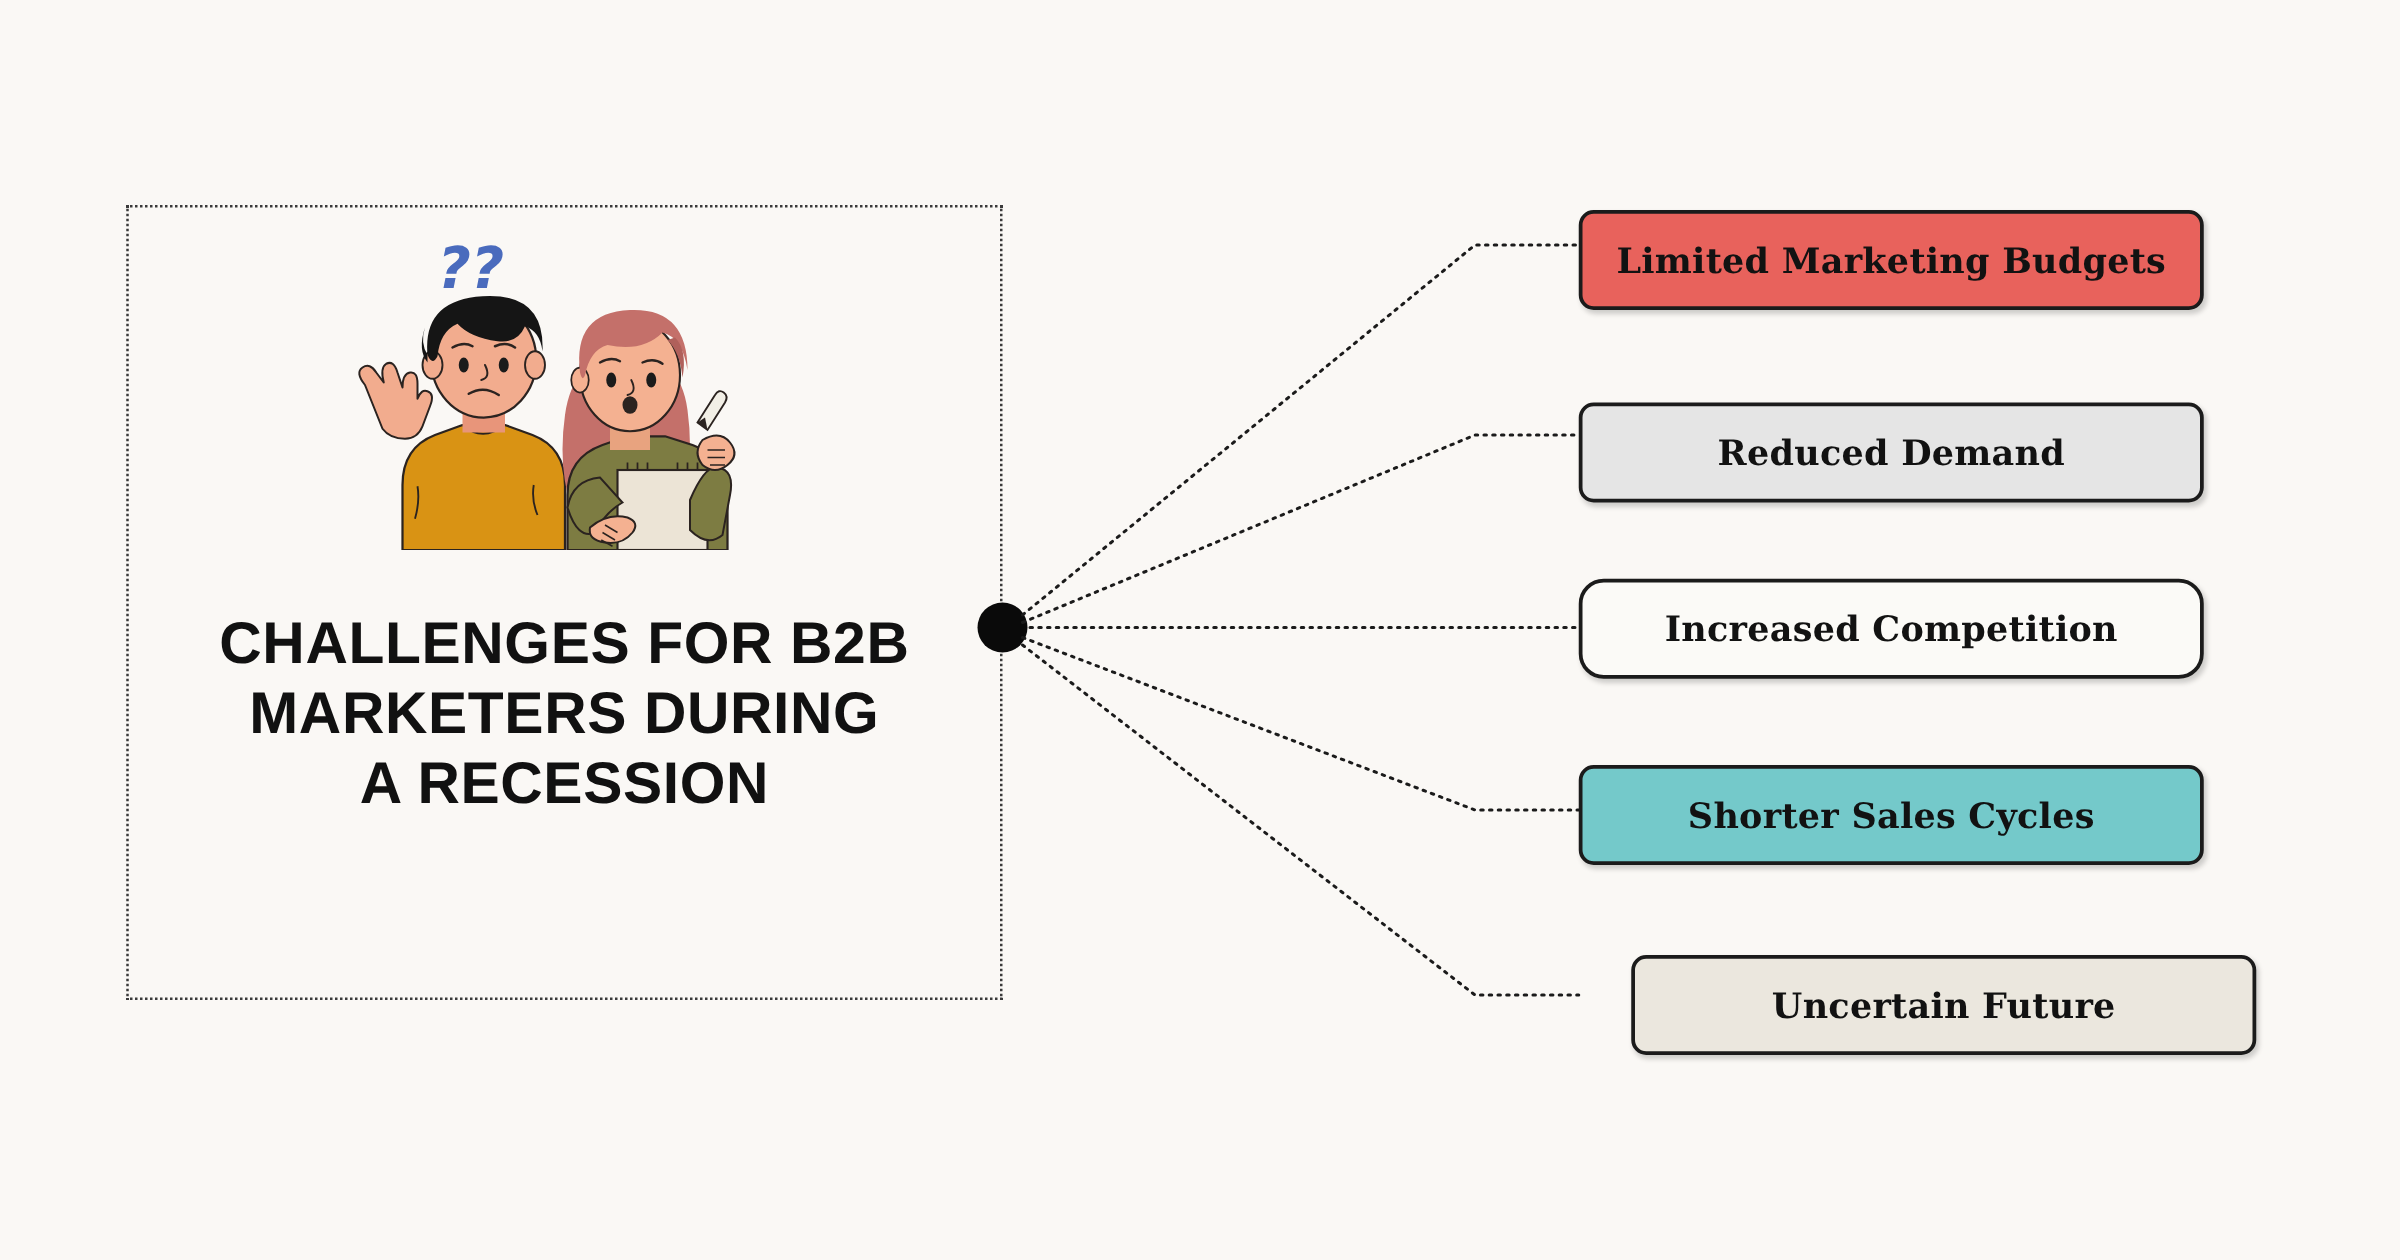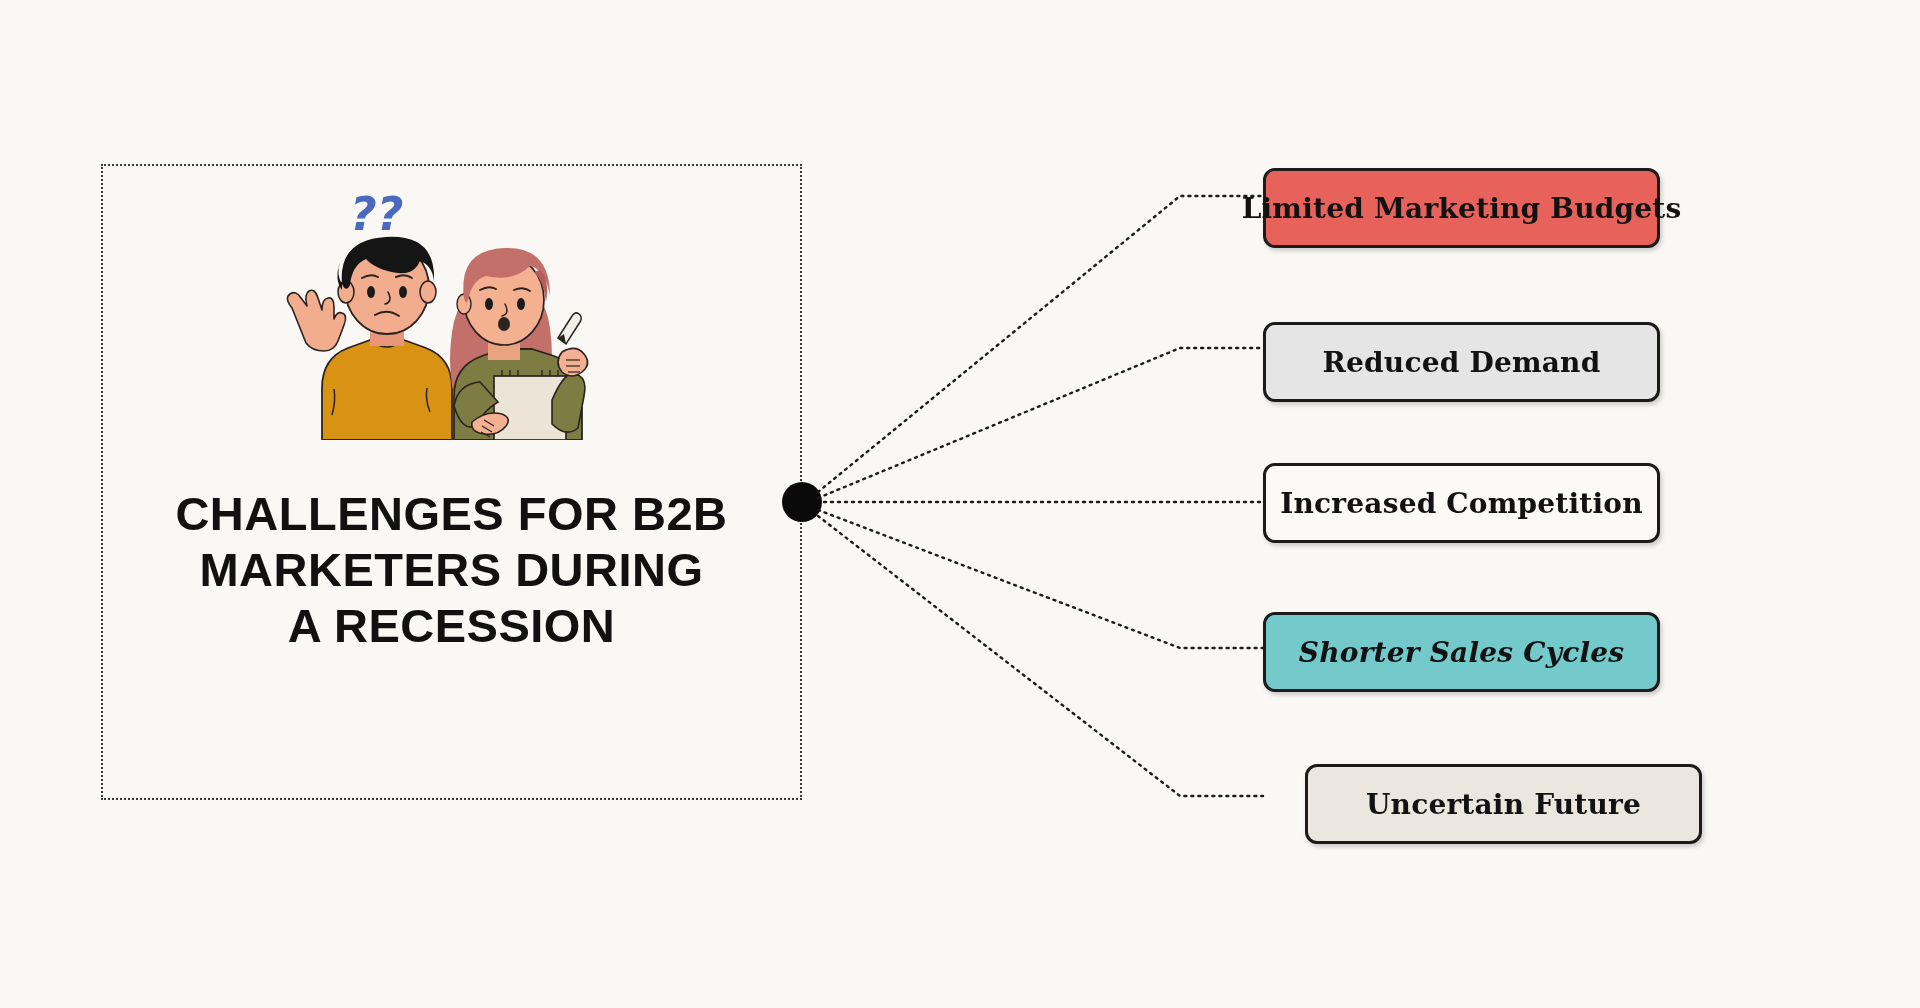--- a/index.html
+++ b/index.html
@@ -74,21 +74,21 @@
     left: 0; top: 0;
     width: 1920px;
     height: 1008px;
     pointer-events: none;
   }
 
   
   .node-box {
     position: absolute;
     left: 1263px;
-    width: 397px;
+    width: 500px;
     height: 80px;
     border: 3px solid #1b1b1b;
     border-radius: 12px;
     box-sizing: border-box;
     display: flex;
     align-items: center;
     justify-content: center;
     box-shadow: 2px 3px 4px rgba(0,0,0,0.18);
   }
   .node-label {
@@ -227,23 +227,23 @@
       <path d="M818 516 L1180 796 L1263 796"></path>
     </g>
   </svg>
 
   <div class="node-box" id="node-0" style="top: 168px; background: rgb(232, 98, 92); border-color: rgb(27, 27, 27);">
     <span class="node-label" style="color: rgb(18, 18, 18);">Limited Marketing Budgets</span>
   </div>
   <div class="node-box" id="node-1" style="top: 322px; background: #e5e5e5; border-color: rgb(27, 27, 27);">
     <span class="node-label" style="color: rgb(18, 18, 18);">Reduced Demand</span>
   </div>
-  <div class="node-box" id="node-2" style="top: 463px; background: rgb(251, 250, 247); border-color: rgb(27, 27, 27);">
+  <div class="node-box" id="node-2" style="top: 463px; background: rgb(251, 250, 247); border-color: rgb(27, 27, 27); border-radius: 20px;">
     <span class="node-label" style="color: rgb(18, 18, 18);">Increased Competition</span>
   </div>
-  <div class="node-box" id="node-3" style="top: 612px; background: rgb(116, 201, 202); border-color: rgb(27, 27, 27); font-style: italic;">
+  <div class="node-box" id="node-3" style="top: 612px; background: rgb(116, 201, 202); border-color: rgb(27, 27, 27);">
     <span class="node-label" style="color: rgb(18, 18, 18);">Shorter Sales Cycles</span>
   </div>
   <div class="node-box" id="node-4" style="top: 764px; background: rgb(235, 231, 222); border-color: rgb(27, 27, 27); margin-left: 42px;">
     <span class="node-label" style="color: rgb(18, 18, 18);">Uncertain Future</span>
   </div>
 
 </div>
 
 </body></html>

